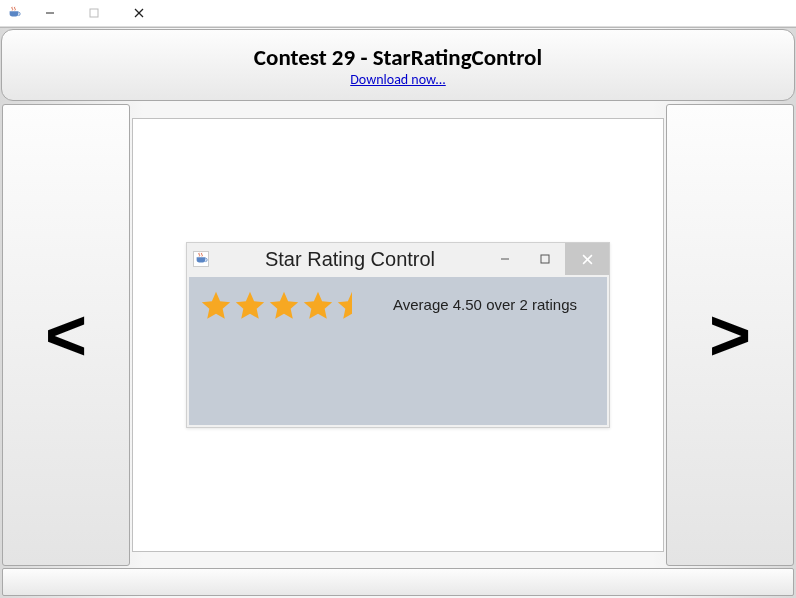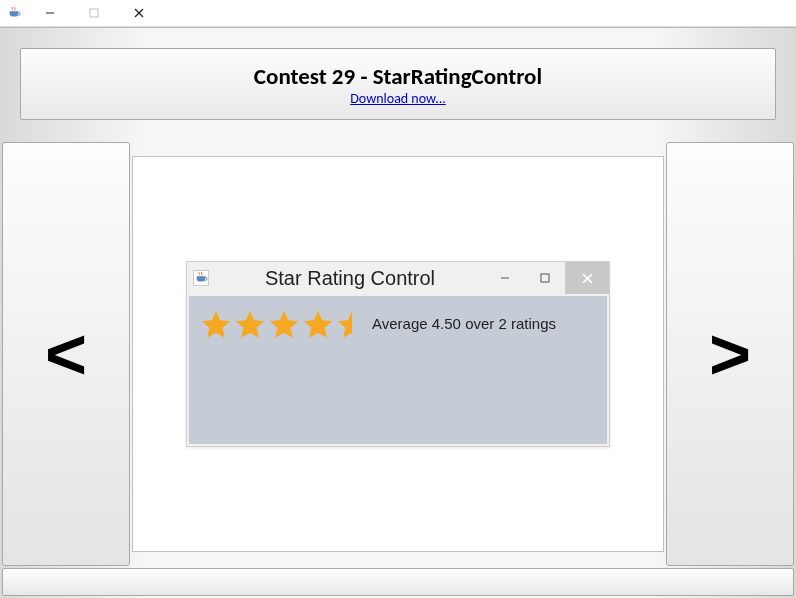--- a/index.html
+++ b/index.html
@@ -48,27 +48,27 @@
   .app-body {
     height: 571px;
     display: flex;
     flex-direction: column;
     background: linear-gradient(to right, #d9d9d9 0%, #f6f6f6 18%, #f6f6f6 82%, #d9d9d9 100%);
     border-top: 1px solid #b8b8b8;
   }
   .header-panel {
     height: 72px;
     border: 1px solid #a8a8a8;
-    margin: 20px;
+    margin: 1px;
     background: linear-gradient(to bottom, #fdfdfd, #e8e8e8);
     display: flex;
     flex-direction: column;
     align-items: center;
     justify-content: center;
-    border-radius: 2px;
+    border-radius: 12px;
   }
   .header-panel .contest-title {
     font-weight: bold;
     font-size: 23px;
     color: #000;
     font-family: "Calibri", "Segoe UI", sans-serif;
   }
   .header-panel .download-link {
     font-family: "Calibri", "Segoe UI", sans-serif;
     font-size: 14px;
@@ -157,21 +157,21 @@
     color: #fff;
     width: 44px;
   }
   .inner-content {
     background: #c5ccd6;
     height: 148px;
     padding: 12px 10px;
     margin: 2px;
     display: flex;
     align-items: flex-start;
-    gap: 3px;
+    gap: 24px;
   }
   .stars {
     display: flex;
     gap: 0;
   }
   .star {
     width: 34px; height: 34px;
     position: relative;
   }
   .star svg { width: 100%; height: 100%; display: block; }

